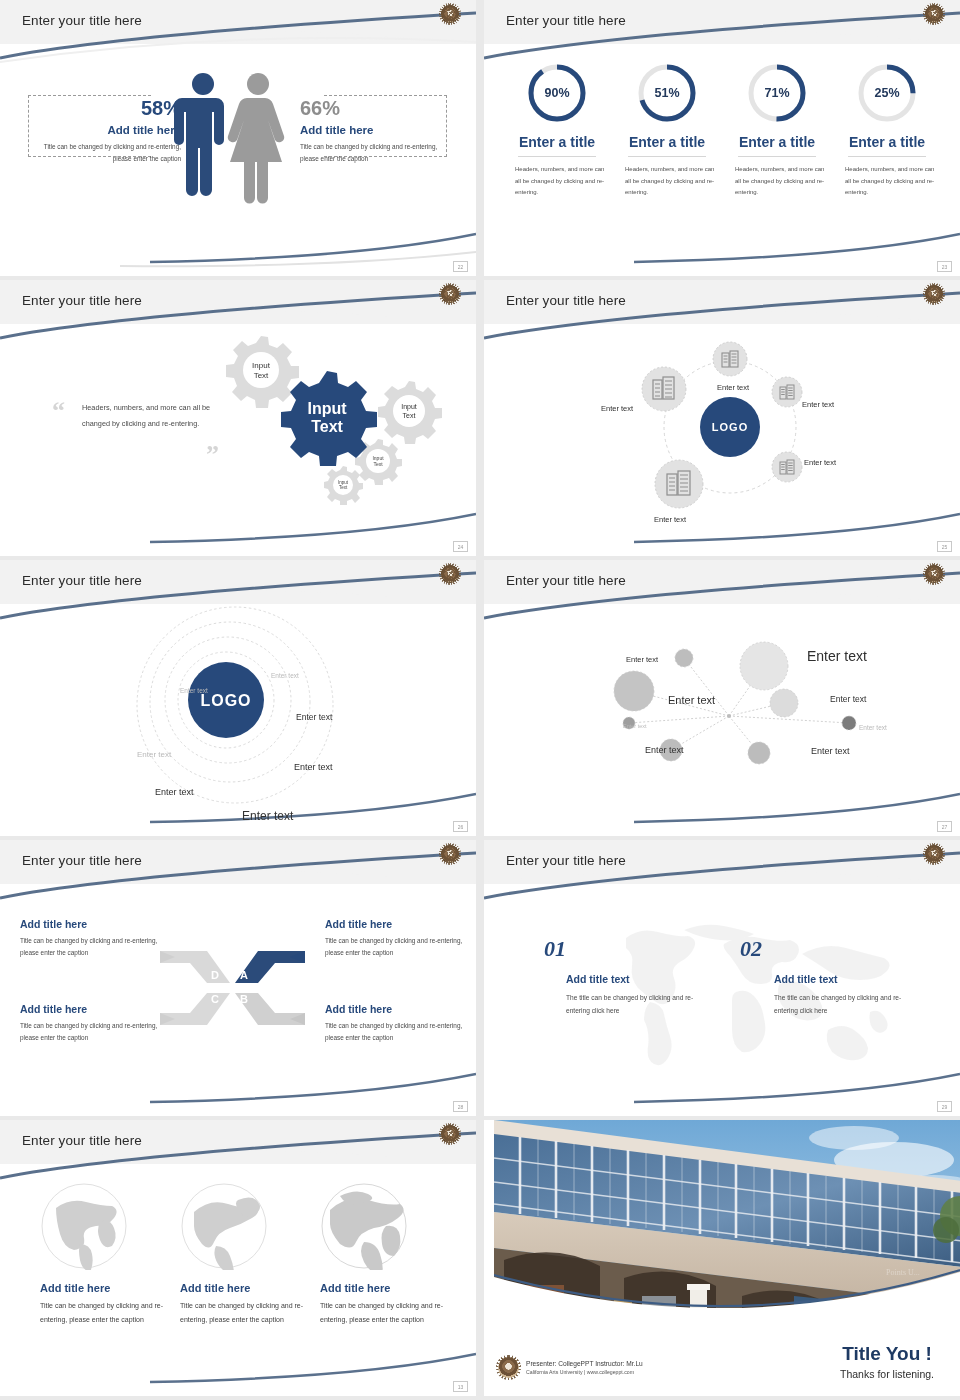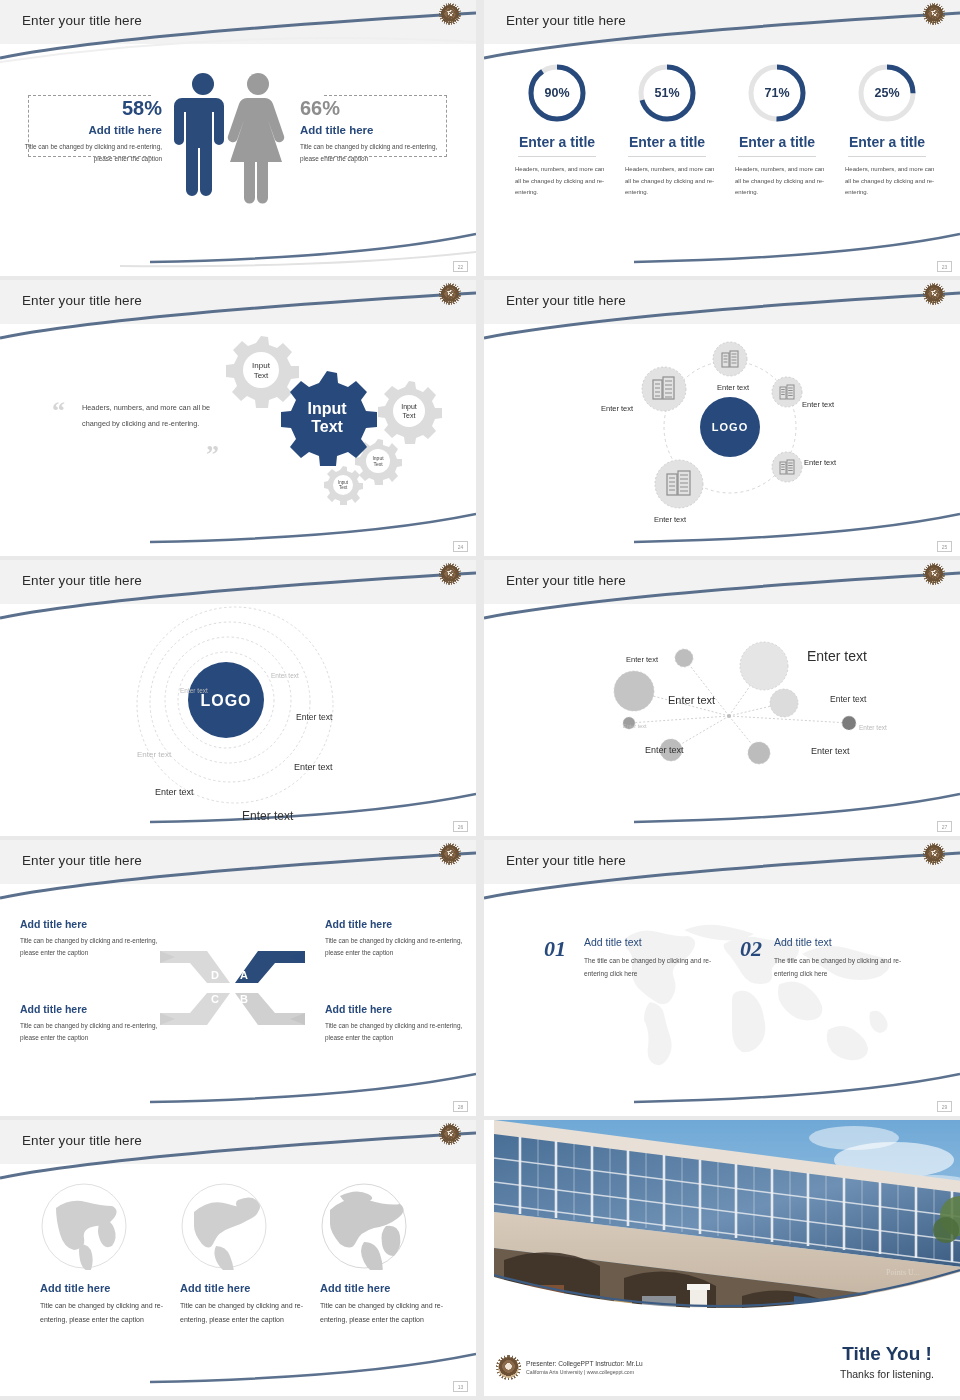--- a/index.html
+++ b/index.html
@@ -51,21 +51,21 @@
   .swoosh { position: absolute; left: 0; top: 0; width: 476px; height: 276px; z-index: 2; pointer-events: none; }
   
   .pgnum {
     position: absolute; right: 8px; bottom: 4px;
     width: 15px; height: 11px; border: 1px solid #c9c9c9;
     font-size: 5px; color: #9a9a9a; text-align: center; line-height: 10px;
     background: #fff; z-index: 6;
   }
   .canvas { position: absolute; left:0; top:0; width:476px; height:276px; z-index: 3; }
   .s1-block { position:absolute; width:150px; }
-  .s1-block.left { left: 12px; top: 98px; text-align: right; }
+  .s1-block.left { left: 31px; top: 98px; text-align: right; }
   .s1-block.right { left: 300px; top: 98px; text-align: left; }
   .s1-pct { font-size: 20px; font-weight: bold; line-height: 1; }
   .s1-pct.blue { color: #27497b; }
   .s1-pct.grey { color: #8d8d8d; }
   .s1-h { font-size: 11.5px; font-weight: bold; color: #27497b; margin-top: 6px; }
   .s1-p { font-size: 6.4px; color: #4a4a4a; line-height: 1.85; margin-top: 5px; }
   .s1-bracket { position:absolute; border:1px dashed #9a9a9a; width:123px; height:62px; top:95px; }
   .s1-bracket.l { left: 28px; border-right: none; }
   .s1-bracket.r { left: 324px; border-left: none; }
 
@@ -92,21 +92,21 @@
   .lbl.big { font-size: 12px; color:#333; }
 
   
   .s7-col { position:absolute; width: 152px; }
   .s7-h { font-size: 10.5px; font-weight:bold; color:#27497b; }
   .s7-p { font-size: 6.4px; color:#4a4a4a; line-height:1.95; margin-top:5px; }
 
   
   .s8-item { position:absolute; top: 96px; }
   .s8-num { font-size: 22px; font-weight:bold; font-style: italic; color:#27497b; font-family:"Liberation Serif", serif; }
-  .s8-h { font-size: 10.5px; font-weight:normal; color:#27497b; }
+  .s8-h { font-size: 10.5px; font-weight:bold; color:#27497b;margin-top:37px; }
   .s8-p { font-size: 6.6px; color:#4a4a4a; line-height:2.0; margin-top:6px; width:132px; }
 
   
   .s9-col { position:absolute; top: 62px; width: 126px; }
   .s9-h { font-size: 11px; font-weight:bold; color:#27497b; margin-top: 8px; }
   .s9-p { font-size: 7px; color:#3f3f3f; line-height: 1.95; margin-top: 5px; }
 
   
   .s10 { background:#fff; }
   .photo { position:absolute; left:10px; top:0; width:476px; height:205px; overflow:hidden; }
@@ -543,21 +543,21 @@
           <path d="M152 82 q10-4 18 4 t10 22 q4 16-4 26 t-18 8 q-10-6-10-22 t0-30 q0-6 4-8z"></path>
           <path d="M196 74 q14-6 26 2 t16 20 q2 12-10 14 t-22-6 q-12-10-12-20 t2-10z"></path>
           <path d="M218 44 q22-12 44-6 t38 10 q10 6 2 14 t-26 8 q-18 0-30-8 t-28-18z"></path>
           <path d="M244 120 q14-8 26 0 t14 18 q0 10-12 12 t-24-8 q-8-12-4-22z"></path>
           <path d="M286 102 q8-4 14 4 t2 14 q-6 6-12 0 t-4-18z"></path>
           <path d="M100 20 q20-8 40-4 t30 8 q-14 8-34 6 t-36-10z"></path>
         </g>
       </svg>
 
       <div class="s8-item" style="left:60px;">
-        <div style="display:flex;align-items:flex-start;gap:18px;">
+        <div style="display:flex;align-items:flex-start;gap:0;">
           <div class="s8-num">01</div>
           <div>
             <div class="s8-h">Add title text</div>
             <div class="s8-p">The title can be changed by clicking and re-entering click here</div>
           </div>
         </div>
       </div>
 
       <div class="s8-item" style="left:256px;">
         <div style="display:flex;align-items:flex-start;gap:12px;">

